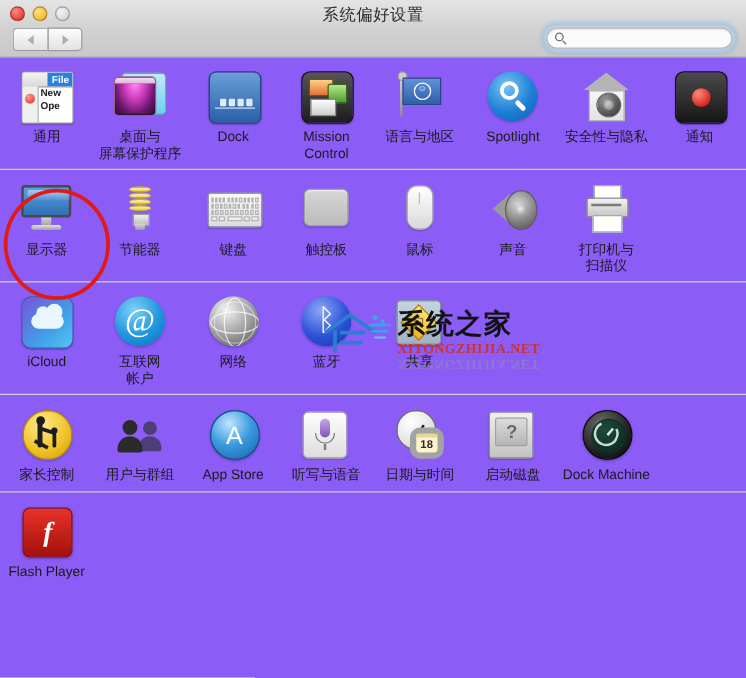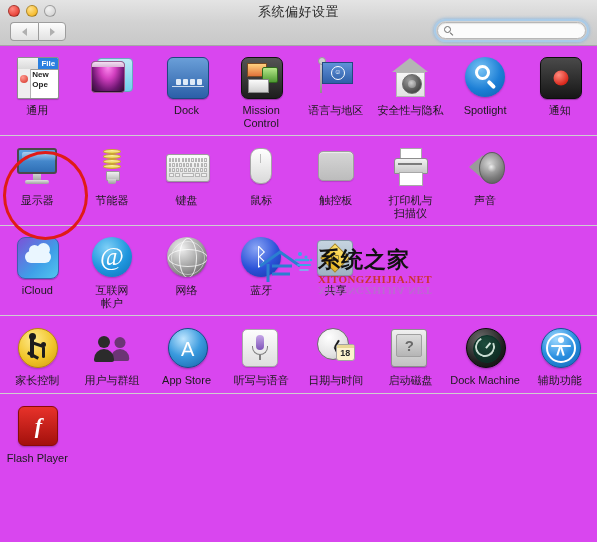--- a/index.html
+++ b/index.html
@@ -71,21 +71,21 @@
   .mglass::before{
     content:"";position:absolute;left:0;top:0;width:7px;height:7px;
     border:1.3px solid #6d6d6d;border-radius:50%;box-sizing:border-box;
   }
   .mglass::after{
     content:"";position:absolute;left:6px;top:6px;width:4px;height:1.3px;
     background:#6d6d6d;transform:rotate(45deg);transform-origin:left center;
   }
 
   
-  .content{position:relative;height:497px;background:#d946ef;}
+  .content{position:relative;height:497px;background:#8b5cf6;}
   .prefrow{position:relative;border-bottom:1px solid #cfcfcf;}
   .prefrow:last-child{border-bottom:none;}
   .rowgrid{display:grid;grid-template-columns:repeat(8,1fr);}
   .cell{
     display:flex;flex-direction:column;align-items:center;
     padding-top:9px;padding-bottom:6px;
   }
   .iconbox{width:44px;height:44px;position:relative;}
   .label{
     margin-top:5px;font-size:11px;color:#1b1b1b;text-align:center;
@@ -234,21 +234,21 @@
   .ic-dict{width:34px;height:36px;margin:4px 3px;border-radius:5px;background:linear-gradient(#fdfdfd,#dedede);border:1px solid #a8a8a8;position:relative;box-shadow:0 1px 1px rgba(0,0,0,.15);}
   .ic-dict .cap{position:absolute;left:13px;top:5px;width:8px;height:15px;border-radius:5px;background:linear-gradient(#c6a6e8,#7f55b8);}
   .ic-dict .arc{position:absolute;left:9px;top:16px;width:16px;height:9px;border:1.5px solid #7f7f7f;border-top:none;border-radius:0 0 9px 9px;box-sizing:border-box;}
   .ic-dict .stem{position:absolute;left:16px;top:25px;width:2px;height:5px;background:#7f7f7f;}
 
   
   .ic-datetime{width:40px;height:40px;margin:2px;position:relative;}
   .ic-datetime .clock{position:absolute;left:1px;top:1px;width:32px;height:32px;border-radius:50%;background:radial-gradient(circle at 36% 28%,#ffffff,#e3e3e3 60%,#c2c2c2);border:1.5px solid #6f6f6f;box-sizing:border-box;}
   .ic-datetime .h{position:absolute;left:16px;top:10px;width:1.6px;height:8px;background:#1a1a1a;transform-origin:bottom center;transform:rotate(30deg);}
   .ic-datetime .m{position:absolute;left:16px;top:7px;width:1.6px;height:11px;background:#1a1a1a;transform-origin:bottom center;transform:rotate(155deg);}
-  .ic-datetime .cal{position:absolute;right:1px;bottom:6px;width:17px;height:15px;background:#fdf3cc;border:1px solid #a3a3a3;border-radius:3px;}
+  .ic-datetime .cal{position:absolute;right:1px;bottom:0;width:17px;height:15px;background:#fdf3cc;border:5px solid #a3a3a3;border-radius:8px;}
   .ic-datetime .cal .top{height:3px;background:#e8d896;}
   .ic-datetime .cal .n{font-size:9px;color:#2a2a2a;text-align:center;line-height:11px;font-weight:bold;}
 
   
   .ic-startup{width:34px;height:36px;margin:4px 3px;border-radius:3px;background:linear-gradient(#f0f0f0,#c2c2c2);border:1px solid #8e8e8e;position:relative;box-shadow:0 1px 1px rgba(0,0,0,.2);}
   .ic-startup .plate{position:absolute;left:4px;top:4px;right:4px;bottom:9px;border-radius:2px;background:linear-gradient(#dcdcdc,#b5b5b5);border:1px solid #a0a0a0;}
   .ic-startup .q{position:absolute;left:0;right:0;top:8px;text-align:center;font-size:15px;color:#6a6a6a;font-weight:bold;line-height:15px;}
 
   
   .ic-tm{width:38px;height:38px;margin:3px;border-radius:50%;background:radial-gradient(circle at 36% 26%,#6a6a6a,#1f1f1f 62%,#0c0c0c);border:1px solid #0a0a0a;position:relative;box-shadow:0 1px 2px rgba(0,0,0,.3);}
@@ -353,20 +353,21 @@
         <div class="cell">
           <div class="iconbox">
             <div class="ic-desktop">
               <div class="back"></div>
               <div class="front">
                   <div class="bar"></div>
                   <div class="pic"></div>
                 </div>
             </div>
           </div>
+          <div class="label">桌面与<br>屏幕保护程序</div>
         </div>
 
         <div class="cell">
           <div class="iconbox">
             <div class="ic-dock">
               <div class="dots">
                   <i></i>
                   <i></i>
                   <i></i>
                   <i></i>
@@ -395,37 +396,37 @@
                 <div class="knob"></div>
               <div class="cloth"></div>
                 <div class="emblem">☺</div>
             </div>
           </div>
           <div class="label">语言与地区</div>
         </div>
 
         <div class="cell">
           <div class="iconbox">
+            <div class="ic-spot">
+                <div class="ring"></div>
+                <div class="handle"></div>
+              </div>
+          </div>
+          <div class="label">Spotlight</div>
+        </div>
+
+        <div class="cell">
+          <div class="iconbox">
             <div class="ic-security">
               <div class="roofline"></div>
               <div class="walls"></div>
               <div class="knobc"></div>
             </div>
           </div>
           <div class="label">安全性与隐私</div>
-        </div>
-
-        <div class="cell">
-          <div class="iconbox">
-            <div class="ic-spot">
-                <div class="ring"></div>
-                <div class="handle"></div>
-              </div>
-          </div>
-          <div class="label">Spotlight</div>
         </div>
 
         <div class="cell">
           <div class="iconbox">
             <div class="ic-notif">
                 <div class="dot"></div>
               </div>
           </div>
           <div class="label">通知</div>
         </div>
@@ -512,54 +513,54 @@
                   <i></i>
                   <i></i>
                 </div>
             </div>
           </div>
           <div class="label">键盘</div>
         </div>
 
         <div class="cell">
           <div class="iconbox">
+            <div class="ic-trackpad"></div>
+          </div>
+          <div class="label">触控板</div>
+        </div>
+
+        <div class="cell">
+          <div class="iconbox">
             <div class="ic-mouse">
                 <div class="line"></div>
               </div>
           </div>
           <div class="label">鼠标</div>
         </div>
 
         <div class="cell">
           <div class="iconbox">
-            <div class="ic-trackpad"></div>
-          </div>
-          <div class="label">触控板</div>
+            <div class="ic-sound">
+                <div class="cone"></div>
+                <div class="circ"></div>
+              </div>
+          </div>
+          <div class="label">声音</div>
         </div>
 
         <div class="cell">
           <div class="iconbox">
             <div class="ic-printer">
               <div class="paper"></div>
                 <div class="body"></div>
               <div class="slot"></div>
                 <div class="out"></div>
             </div>
           </div>
           <div class="label">打印机与<br>扫描仪</div>
-        </div>
-
-        <div class="cell">
-          <div class="iconbox">
-            <div class="ic-sound">
-                <div class="cone"></div>
-                <div class="circ"></div>
-              </div>
-          </div>
-          <div class="label">声音</div>
         </div>
 
         <div class="cell"></div>
       </div>
     </div>
 
     <div class="prefrow">
       <div class="rowgrid">
         <div class="cell">
           <div class="iconbox">
@@ -697,32 +698,20 @@
           <div class="iconbox">
             <div class="ic-tm">
                 <div class="inner"></div>
                 <div class="arrow"></div>
                 <div class="hand"></div>
               </div>
           </div>
           <div class="label">Dock Machine</div>
         </div>
 
-        <div class="cell">
-          <div class="iconbox">
-            <div class="ic-access">
-              <div class="ring"></div>
-                <div class="head"></div>
-                <div class="arms"></div>
-              <div class="l1"></div>
-                <div class="l2"></div>
-            </div>
-          </div>
-          <div class="label">辅助功能</div>
-        </div>
       </div>
     </div>
 
     <div class="prefrow">
       <div class="rowgrid">
         <div class="cell">
           <div class="iconbox">
             <div class="ic-flash">
                 <span>f</span>
               </div>

